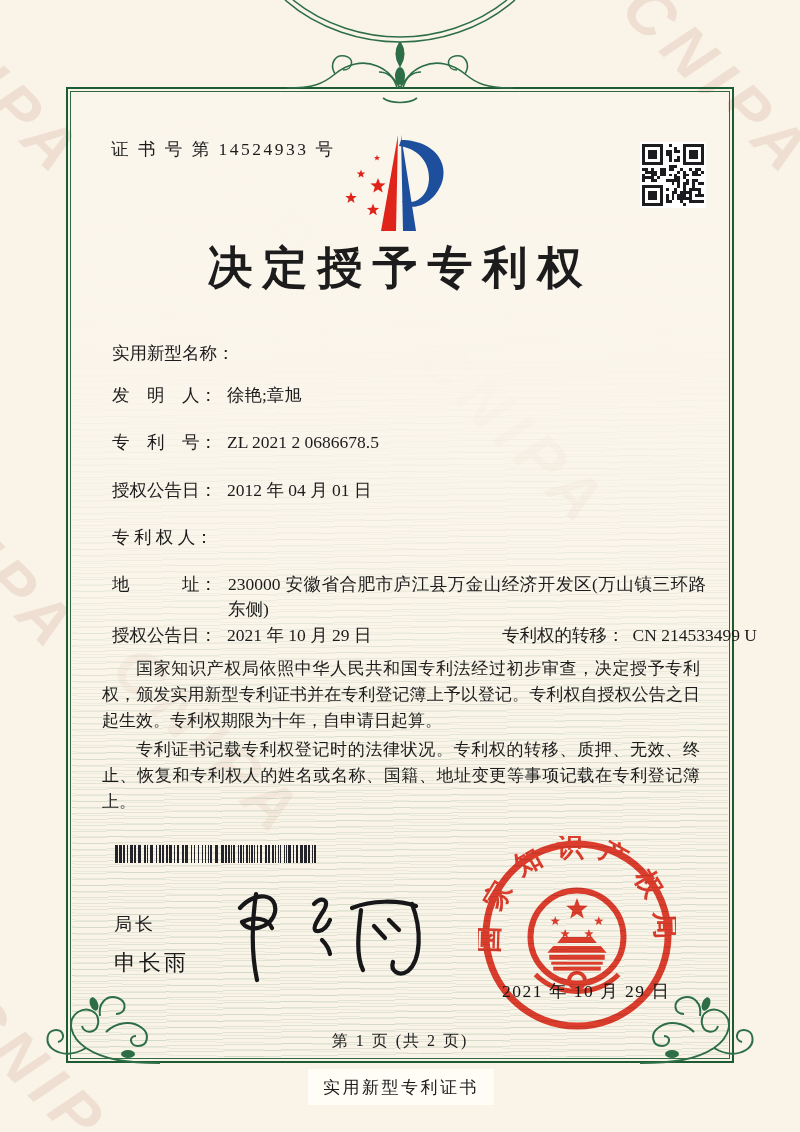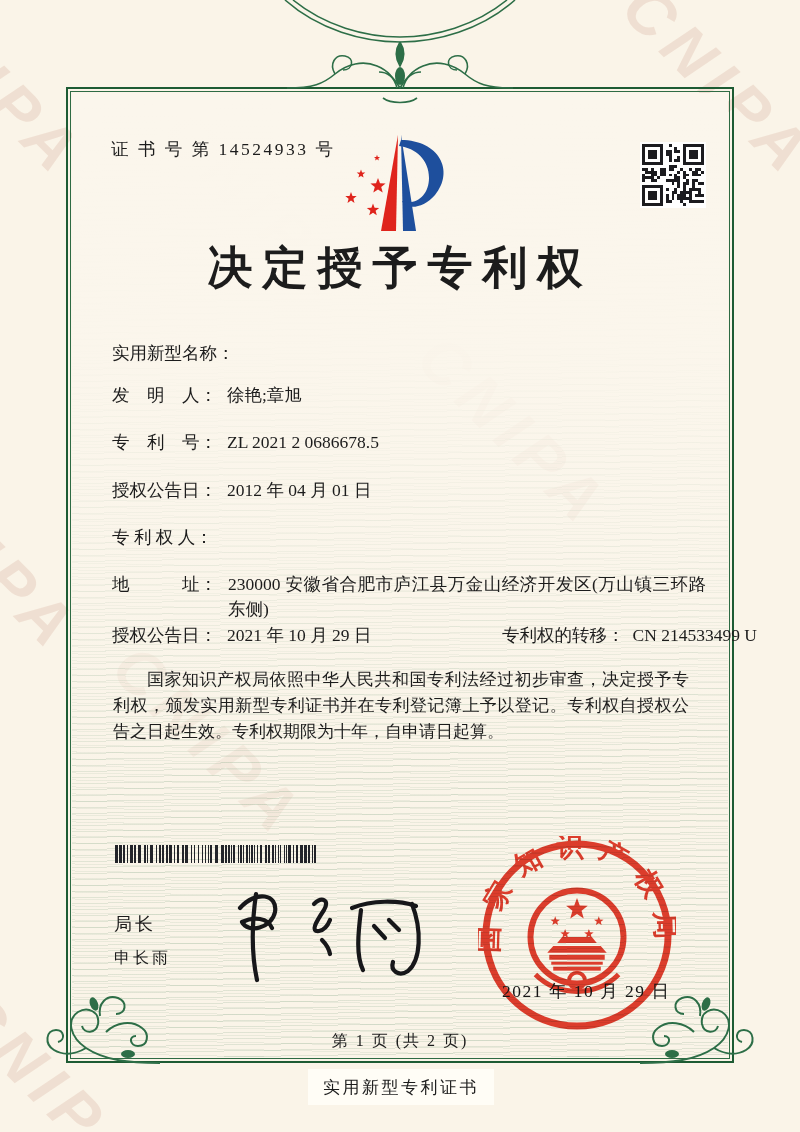--- a/index.html
+++ b/index.html
@@ -40,24 +40,24 @@
   }
   .row{position:absolute;left:112px;display:flex;font-size:17.5px;z-index:3;line-height:25px}
   .row .lab{width:106px;flex:none;white-space:nowrap}
   .row .val{margin-left:9px}
   .row .val-wide{margin-left:10px;width:478px;text-align:justify}
   .pair2{position:absolute;left:390px;top:0;display:flex;white-space:nowrap}
   .paras{
     position:absolute;left:98px;top:652px;width:606px;z-index:3;
     font-size:17px;line-height:25.8px;text-align:justify;
   }
-  .paras p{margin:15px;text-indent:2em}
+  .paras p{margin:4px;text-indent:2em}
   .barcode{position:absolute;left:115px;top:845px;width:205px;height:18px;z-index:3;overflow:hidden}
   .signer-title{position:absolute;left:114px;top:912px;font-family:"Liberation Sans","DejaVu Sans",sans-serif;font-size:18px;letter-spacing:3px;z-index:3}
-  .signer-name{position:absolute;left:114px;top:948px;font-family:Liberation Mono, monospace;font-size:16px;letter-spacing:3px;z-index:3}
+  .signer-name{position:absolute;left:114px;top:948px;font-family:Liberation Mono, monospace;font-size:22px;letter-spacing:3px;z-index:3}
   .signature{position:absolute;left:222px;top:878px;width:215px;height:118px;z-index:4}
   .seal{position:absolute;left:478px;top:836px;width:198px;height:198px;z-index:3;mix-blend-mode:multiply;opacity:.95}
   .seal-date{position:absolute;left:502px;top:979px;font-size:17.5px;letter-spacing:1.5px;color:#141414;z-index:5;white-space:nowrap}
   .page-info{position:absolute;left:0;right:0;top:1031px;text-align:center;font-size:16px;letter-spacing:2px;z-index:3}
   .note{
     position:absolute;left:308px;top:1069px;width:186px;height:36px;background:#fffdf6;
     display:flex;align-items:center;justify-content:center;font-size:17px;letter-spacing:2.5px;z-index:3;
   }
 </style>
 </head>
@@ -376,20 +376,21 @@
   <span class="lab">授权公告日：</span>
   <span class="val">2021 年 10 月 29 日</span>
   <span class="pair2">
     <span>专利权的转移：</span>
     <span style="margin-left:8px">CN 214533499 U</span>
   </span>
 </div>
 
 <div class="paras">
   <p>国家知识产权局依照中华人民共和国专利法经过初步审查，决定授予专利权，颁发实用新型专利证书并在专利登记簿上予以登记。专利权自授权公告之日起生效。专利权期限为十年，自申请日起算。</p>
+  <p>专利证书记载专利权登记时的法律状况。专利权的转移、质押、无效、终止、恢复和专利权人的姓名或名称、国籍、地址变更等事项记载在专利登记簿上。</p>
 </div>
 
 <div class="barcode" id="barcode">
     <div style="position:absolute;left:0px;top:0;width:3px;height:18px;background:#23242a"></div>
     <div style="position:absolute;left:4px;top:0;width:3px;height:18px;background:#23242a"></div>
     <div style="position:absolute;left:8px;top:0;width:2px;height:18px;background:#23242a"></div>
     <div style="position:absolute;left:12px;top:0;width:1px;height:18px;background:#23242a"></div>
     <div style="position:absolute;left:15px;top:0;width:3px;height:18px;background:#23242a"></div>
     <div style="position:absolute;left:19px;top:0;width:2px;height:18px;background:#23242a"></div>
     <div style="position:absolute;left:23px;top:0;width:3px;height:18px;background:#23242a"></div>

